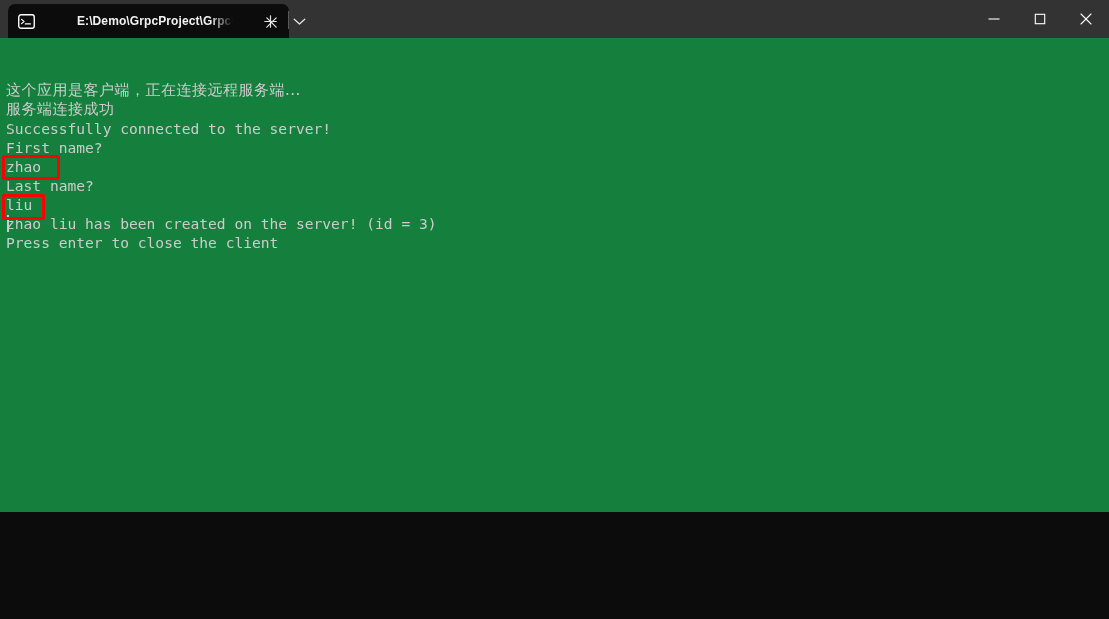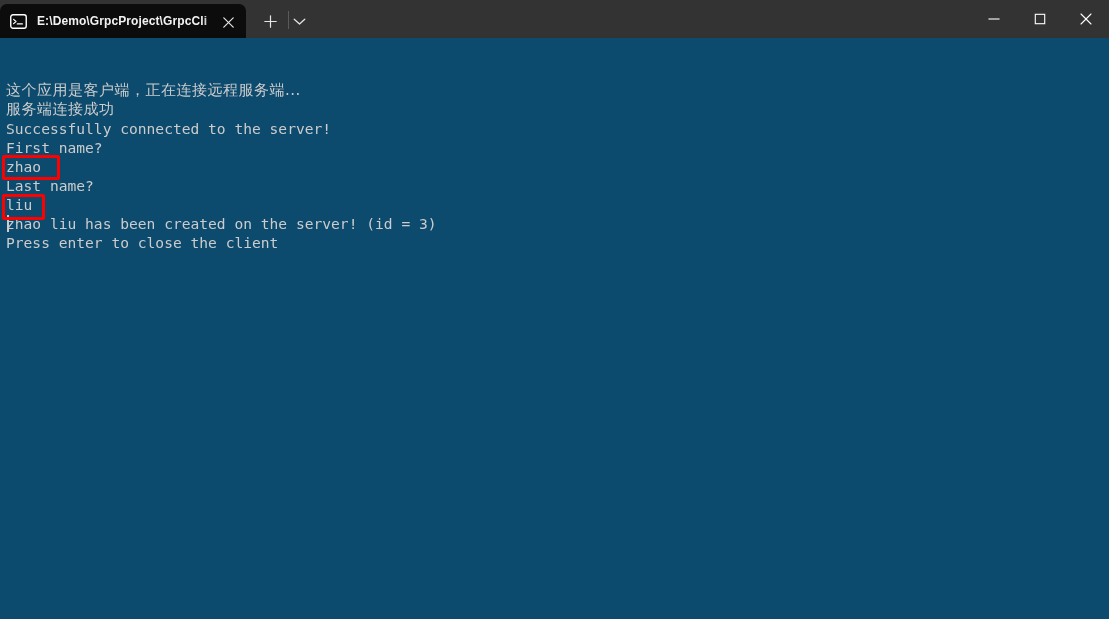--- a/index.html
+++ b/index.html
@@ -35,29 +35,31 @@
     position: relative;
     height: 38px;
     display: flex;
     align-items: flex-end;
     flex: 1 1 auto;
     min-width: 0;
   }
 
   .tab {
     position: relative;
-    width: 246px;
+    margin-left: 8px;
+    width: 281px;
     height: 34px;
     background: #0c0c0c;
     border-radius: 7px 7px 0 0;
     display: flex;
     align-items: center;
     padding: 0 0 0 10px;
     color: #ffffff;
     overflow: hidden;
+    text-align: center;
   }
 
   .tab-icon {
     width: 17px;
     height: 15px;
     flex: 0 0 auto;
     margin-right: 10px;
     display: block;
   }
 
@@ -133,22 +135,22 @@
     justify-content: center;
     color: #ffffff;
   }
 
   
   .terminal {
     position: absolute;
     left: 0;
     top: 38px;
     width: 1109px;
-    height: 581px;
-    background: #0c4a6e;
+    height: 474px;
+    background: #15803d;
     padding: 5px 0 0 6px;
     font-family: "DejaVu Sans Mono", "Liberation Mono", monospace;
     font-size: 14.6px;
     line-height: 19px;
     color: #cccccc;
     white-space: pre;
     overflow: hidden;
   }
   .term-line {
     height: 19px;

